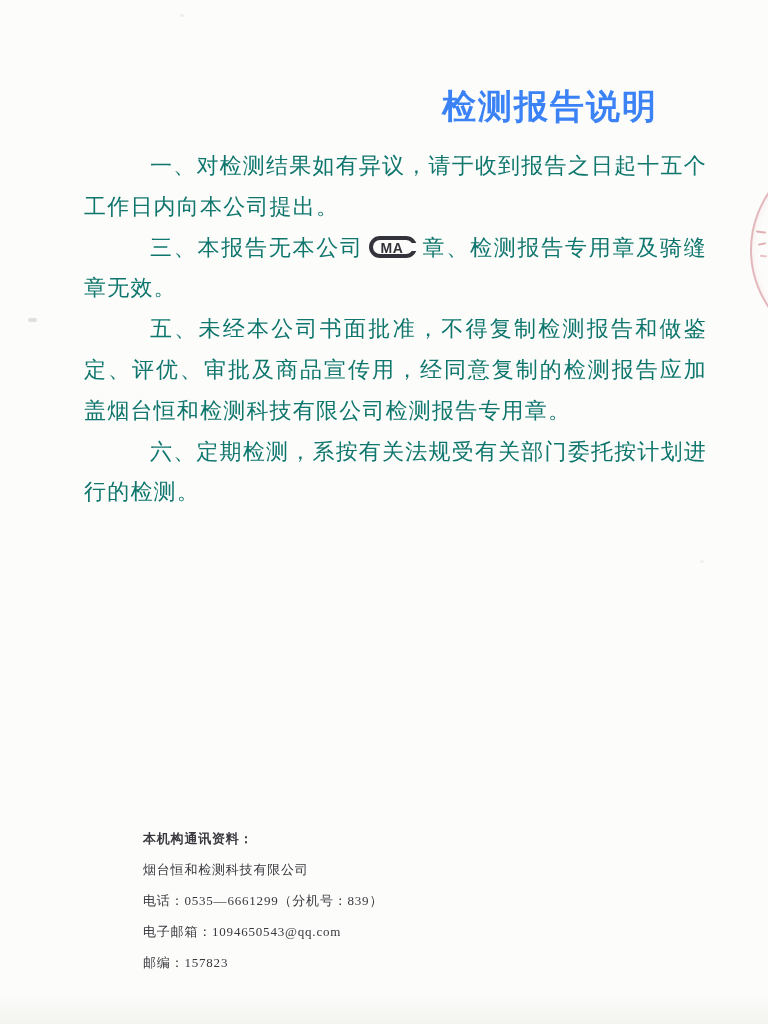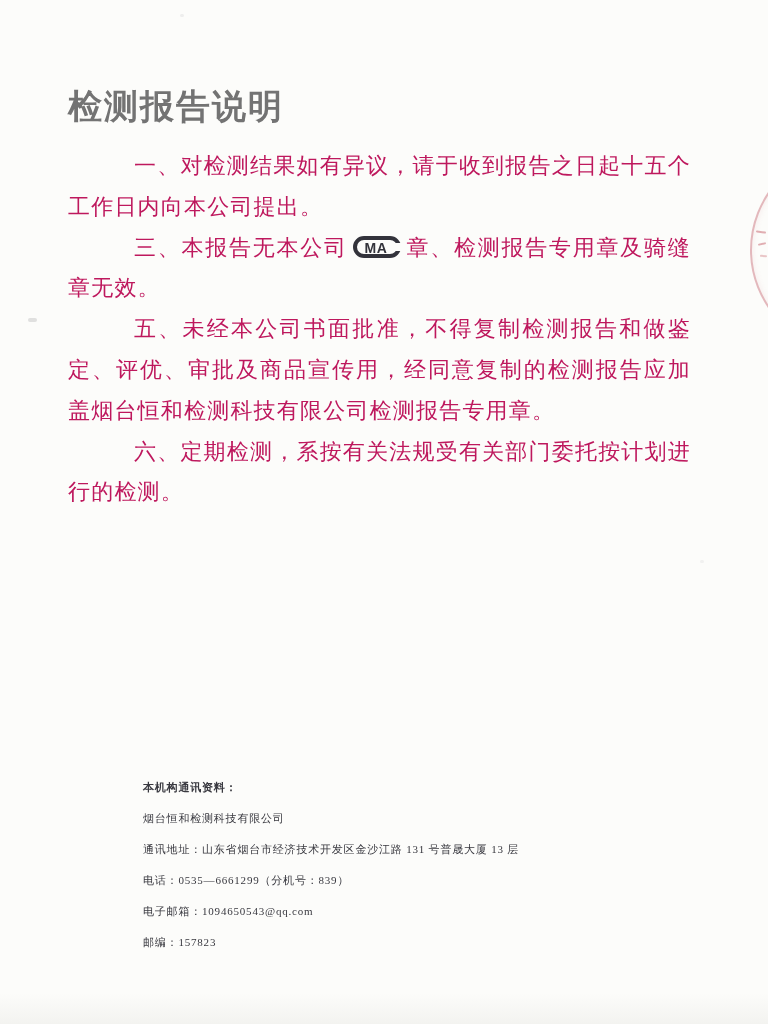--- a/index.html
+++ b/index.html
@@ -10,46 +10,46 @@
     background: #fcfcfa;
     font-family: "Liberation Serif", "DejaVu Serif", serif;
   }
   .paper {
     position: absolute; inset: 0;
     background: linear-gradient(180deg, #fcfcfa 0%, #fcfcfa 97%, #f3f3f0 100%);
   }
   .page-title {
     position: absolute;
     top: 84px; left: 68px; width: 590px;
-    text-align: left;
+    text-align: right;
     font-size: 34px;
     font-weight: 700;
     letter-spacing: 2px;
-    color: #737373;
+    color: #3b82f6;
   }
   .content {
     position: absolute;
-    top: 146px; left: 68px; width: 623px;
+    top: 146px; left: 84px; width: 623px;
     font-size: 22px;
     line-height: 40.8px;
     letter-spacing: 1.2px;
     text-align: justify;
-    color: #be185d;
+    color: #0f766e;
   }
   .content p { margin: 0; text-indent: 66px; }
   .cma-badge {
     display: inline-block;
     width: 48px; height: 22px;
     vertical-align: -3px;
     margin: 0 5px;
   }
   .contact {
     position: absolute;
-    top: 772px; left: 143px; width: 580px;
-    font-size: 11px;
+    top: 823px; left: 143px; width: 580px;
+    font-size: 13px;
     line-height: 31px;
     letter-spacing: 0.8px;
     color: #38383f;
   }
   .contact .line { height: 31px; white-space: nowrap; }
   .contact .bold { font-weight: 700; }
   .stamp-arc {
     position: absolute;
     left: 750px; top: 148px;
     width: 200px; height: 200px;
@@ -80,21 +80,20 @@
         <rect x="84" y="14" width="12" height="16" fill="#fcfcfa"></rect>
         <text x="46" y="33" text-anchor="middle" font-family="Liberation Sans, sans-serif" font-weight="bold" font-size="28" fill="#33333b">MA</text>
       </svg><span>章、检测报告专用章及骑缝章无效。</span></p>
   <p>五、未经本公司书面批准，不得复制检测报告和做鉴定、评优、审批及商品宣传用，经同意复制的检测报告应加盖烟台恒和检测科技有限公司检测报告专用章。</p>
   <p>六、定期检测，系按有关法规受有关部门委托按计划进行的检测。</p>
 </div>
 
 <div class="contact">
   <div class="line bold">本机构通讯资料：</div>
   <div class="line">烟台恒和检测科技有限公司</div>
-  <div class="line">通讯地址：山东省烟台市经济技术开发区金沙江路 131 号普晟大厦 13 层</div>
   <div class="line">电话：0535—6661299（分机号：839）</div>
   <div class="line">电子邮箱：1094650543@qq.com</div>
   <div class="line">邮编：157823</div>
 </div>
 
 <div class="stamp-arc"></div>
 <div class="stamp-mark m1"></div>
 <div class="stamp-mark m2"></div>
 <div class="stamp-mark m3"></div>
 

